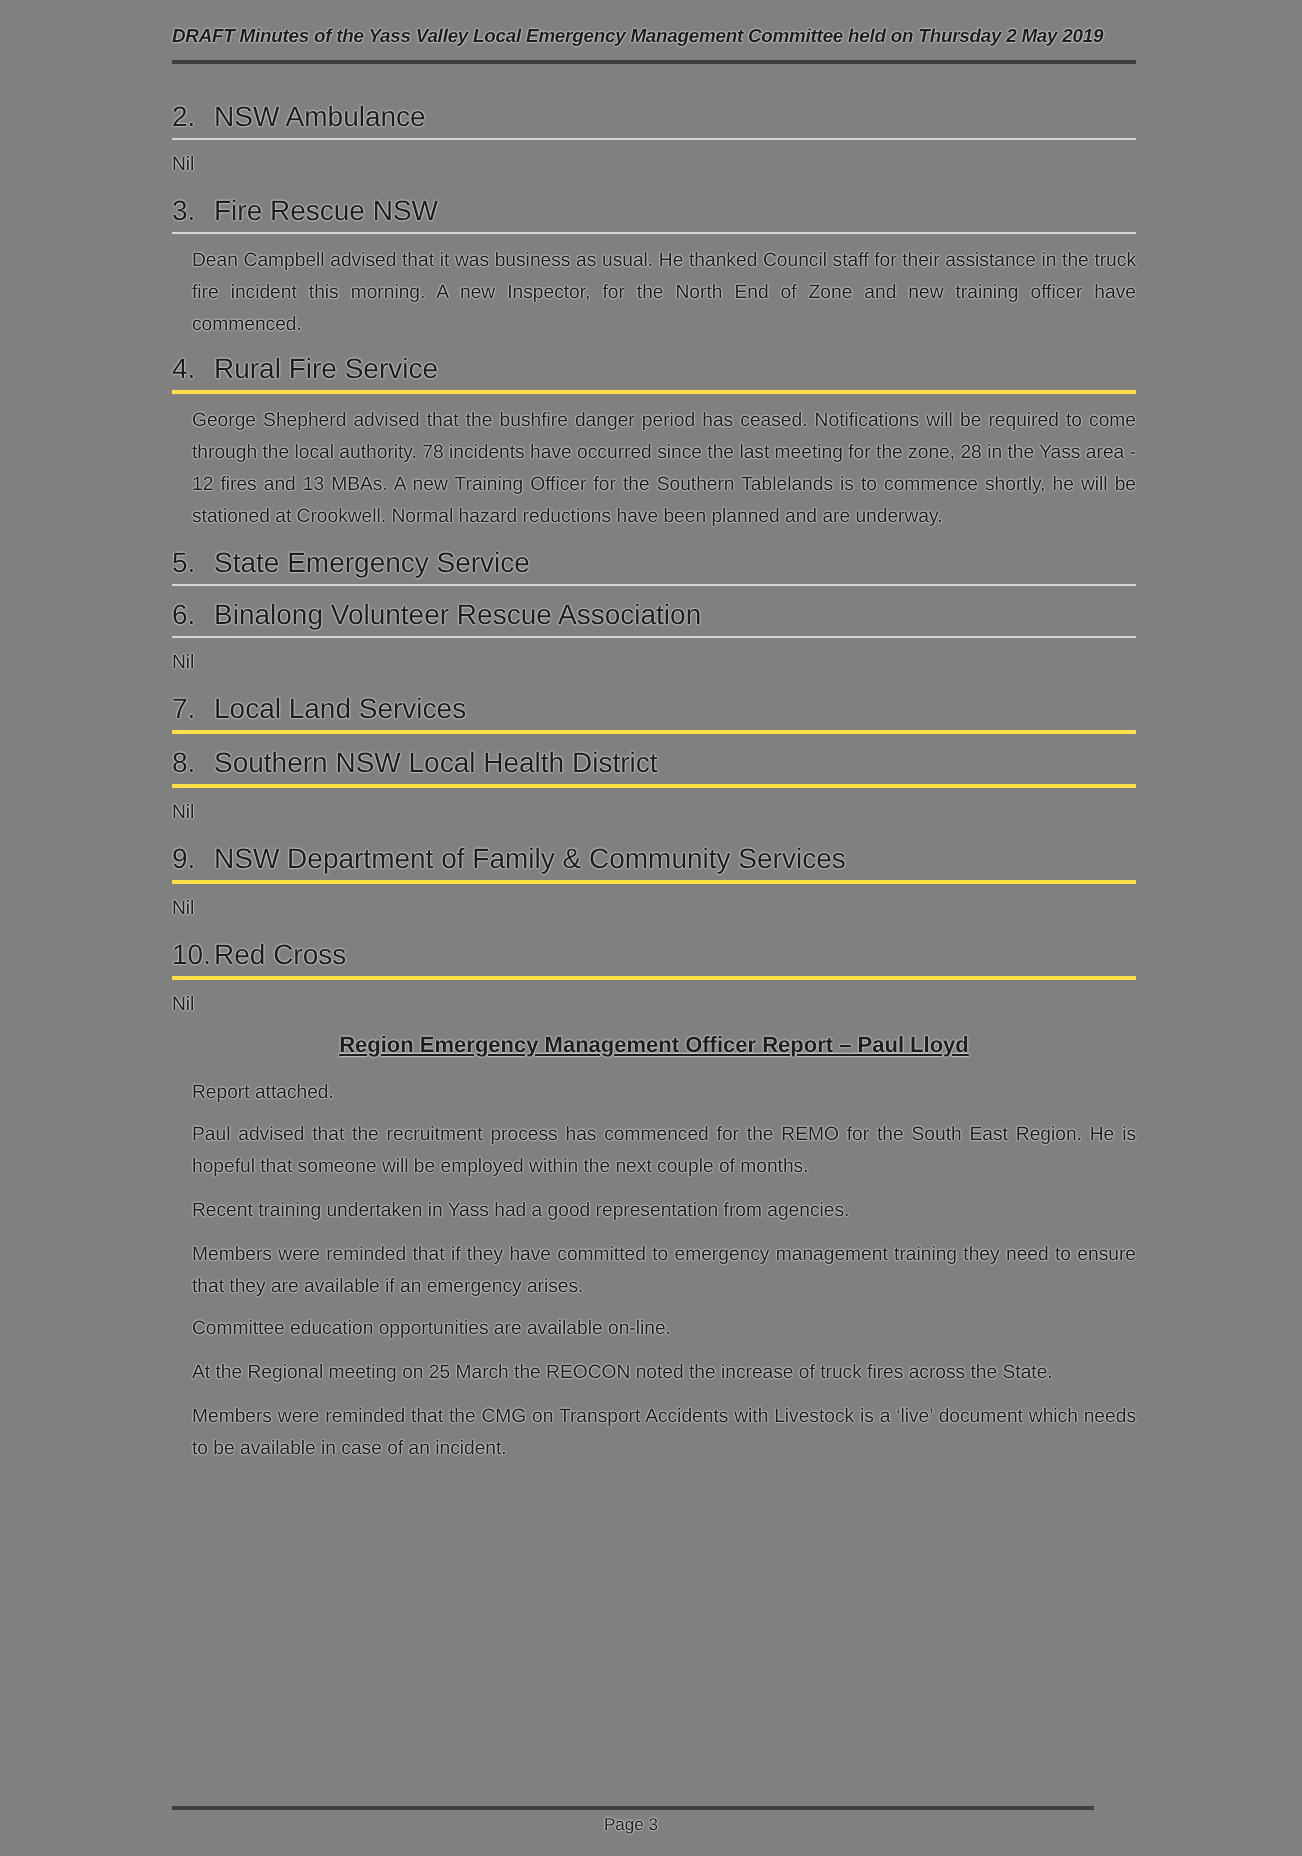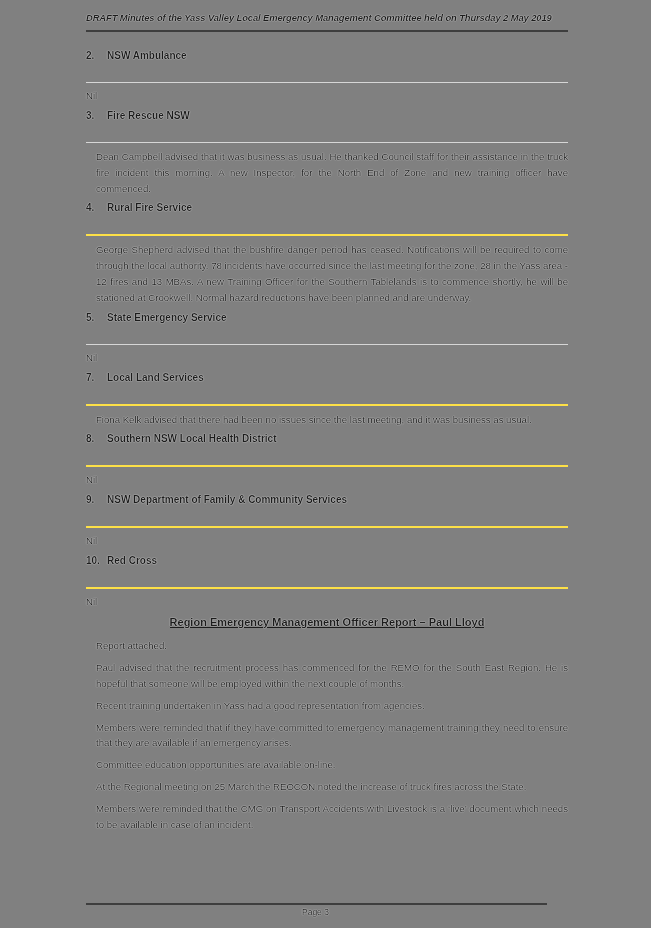--- a/index.html
+++ b/index.html
@@ -18,22 +18,22 @@
       position: absolute; left: 86px; top: 12px; width: 482px;
       font-size: 9.4px; font-style: italic; font-weight: bold;
       white-space: nowrap; letter-spacing: -0.1px;
     }
     .header-rule {
       position: absolute; left: 86px; top: 30px; width: 482px; height: 2px;
       background: #3e3e3e;
     }
     .flow { position: absolute; left: 86px; top: 50px; width: 482px; }
     .h {
-      font-size: 10px; font-weight: bold;
-      padding-bottom: 21px;
+      font-size: 14px; font-weight: normal;
+      padding-bottom: 3px;
       margin-bottom: 6px;
       position: relative;
       white-space: nowrap;
     }
     .h .num { display: inline-block; width: 21px; }
     .h.light { border-bottom: 1.5px solid #d6d6d6; }
     .h.dark { border-bottom: 2px solid #fde047; }
     .p {
       font-size: 9.6px; line-height: 15.8px;
       text-align: justify;
@@ -65,24 +65,24 @@
   <div class="nil txt">Nil</div>
 
   <div class="h light txt"><span class="num">3.</span><span>Fire Rescue NSW</span></div>
   <div class="p txt">Dean Campbell advised that it was business as usual.  He thanked Council staff for their assistance in the truck fire incident this morning.  A new Inspector, for the North End of Zone and new training officer have commenced.</div>
 
   <div class="h dark txt"><span class="num">4.</span><span>Rural Fire Service</span></div>
   <div class="p txt">George Shepherd advised that the bushfire danger period has ceased.  Notifications will be required to come through the local authority.  78 incidents have occurred since the last meeting for the zone, 28 in the Yass area - 12 fires and 13 MBAs.  A new Training Officer for the Southern Tablelands is to commence shortly, he will be stationed at Crookwell.  Normal hazard reductions have been planned and are underway.</div>
 
   <div class="h light txt"><span class="num">5.</span><span>State Emergency Service</span></div>
 
+  <div class="h light txt"><span class="num">6.</span><span>Binalong Volunteer Rescue Association</span></div>
   <div class="nil txt">Nil</div>
 
   <div class="h dark txt"><span class="num">7.</span><span>Local Land Services</span></div>
-  <div class="p txt">Fiona Kelk advised that there had been no issues since the last meeting, and it was business as usual.</div>
 
   <div class="h dark txt"><span class="num">8.</span><span>Southern NSW Local Health District</span></div>
   <div class="nil txt">Nil</div>
 
   <div class="h dark txt"><span class="num">9.</span><span>NSW Department of Family &amp; Community Services</span></div>
   <div class="nil txt">Nil</div>
 
   <div class="h dark txt"><span class="num">10.</span><span>Red Cross</span></div>
   <div class="nil txt">Nil</div>
 

